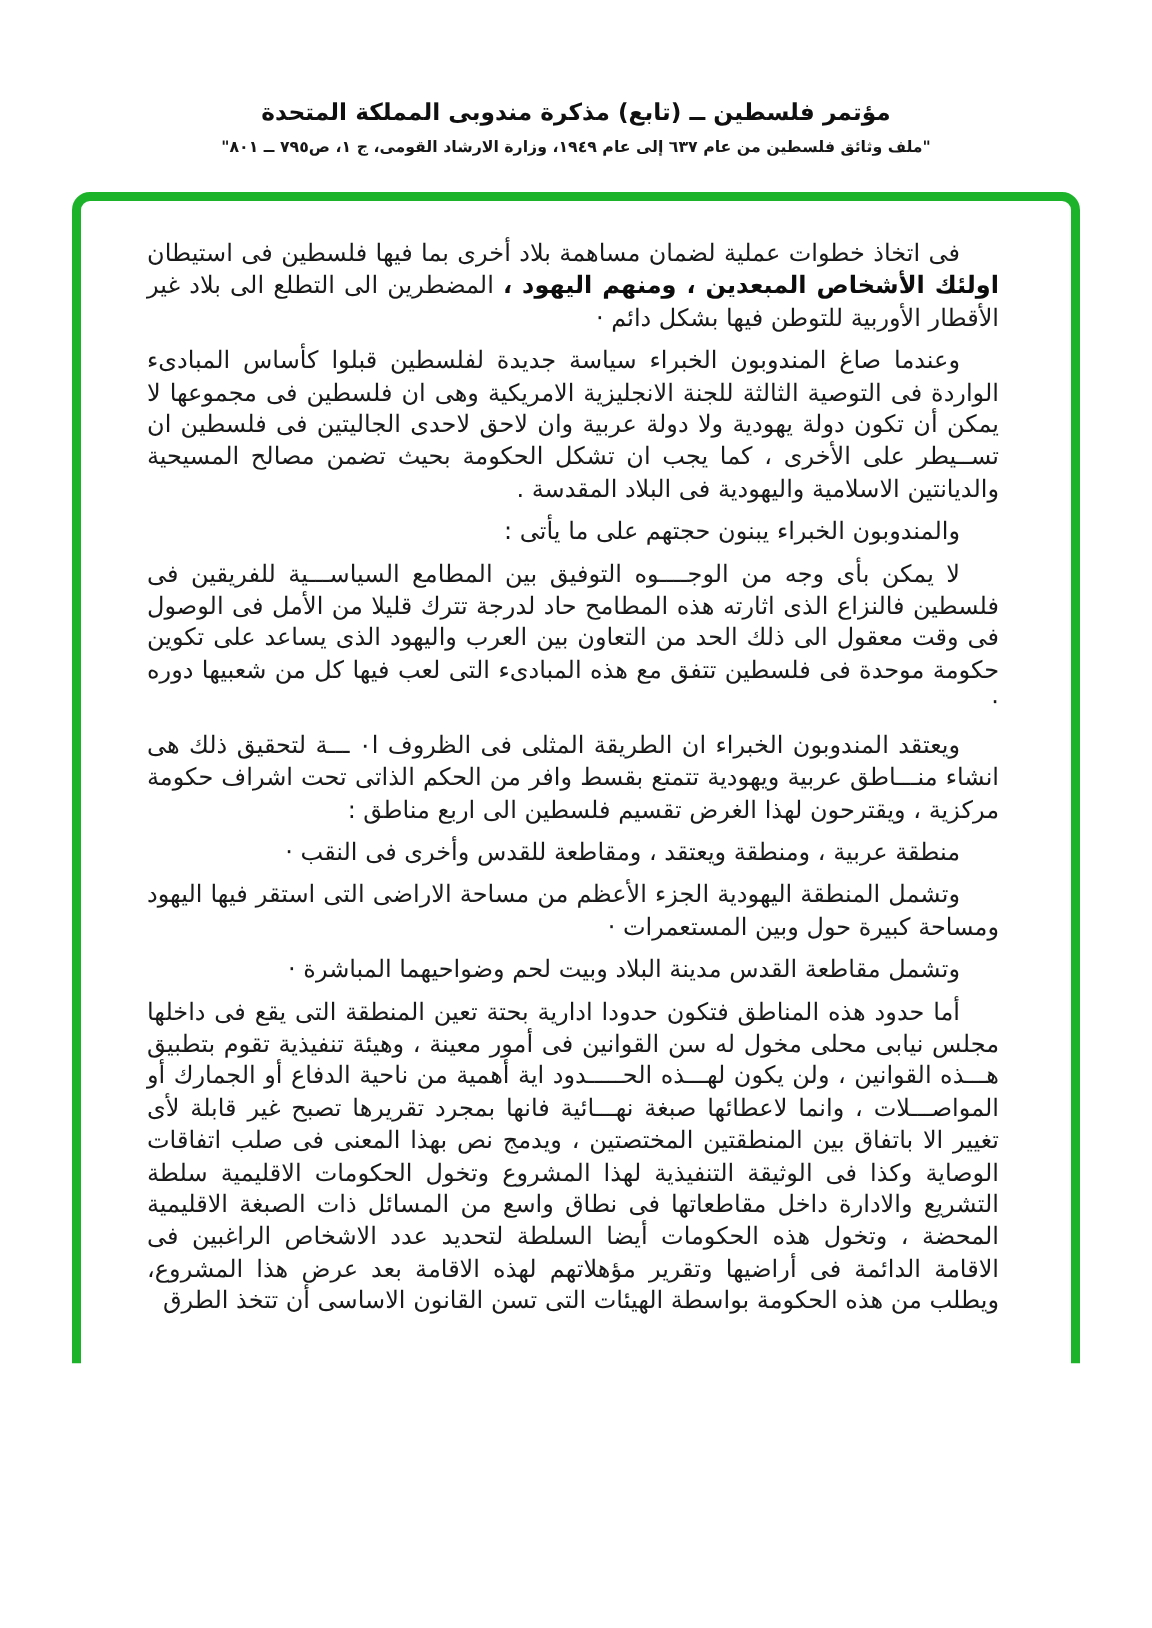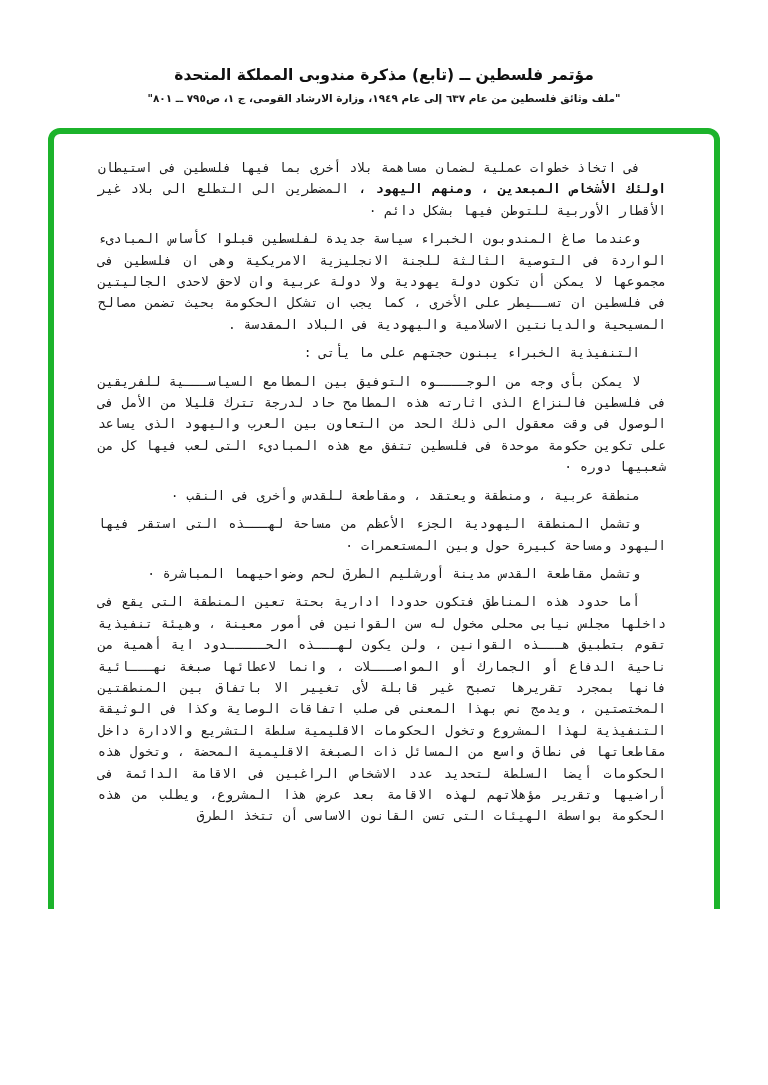--- a/index.html
+++ b/index.html
@@ -40,24 +40,23 @@
     border: 6px solid #1cb32b;
     border-radius: 12px;
     box-sizing: border-box;
     overflow: hidden;
     background: #ffffff;
   }
   .body-text {
     direction: rtl;
     text-align: justify;
     padding: 24px 48px 18px 44px;
-    font-size: 13px;
+    font-size: 16px;
     line-height: 21.4px;
     color: #1a1a1a;
-    font-family: Liberation Mono, monospace;
   }
   .para {
     margin: 0 0 7px 0;
     text-indent: 26px;
   }
   .para b { font-weight: bold; color: #0d0d0d; }
   .page-number {
     position: absolute;
     top: 1031px;
     left: 0;
@@ -73,23 +72,24 @@
 <div class="page">
   <div class="header">
     <div class="title">مؤتمر فلسطين ــ (تابع) مذكرة مندوبى المملكة المتحدة</div>
     <div class="source">"ملف وثائق فلسطين من عام ٦٣٧ إلى عام ١٩٤٩، وزارة الارشاد القومى، ج ١، ص٧٩٥ ــ ٨٠١"</div>
   </div>
 
   <div class="green-box">
     <div class="body-text">
         <p class="para"><span>فى اتخاذ خطوات عملية لضمان مساهمة بلاد أخرى بما فيها فلسطين فى استيطان </span><b>اولئك الأشخاص المبعدين ، ومنهم اليهود ،</b><span> المضطرين الى التطلع الى بلاد غير الأقطار الأوربية للتوطن فيها بشكل دائم ·</span></p>
         <p class="para"><span>وعندما صاغ المندوبون الخبراء سياسة جديدة لفلسطين قبلوا كأساس المبادىء الواردة فى التوصية الثالثة للجنة الانجليزية الامريكية وهى ان فلسطين فى مجموعها لا يمكن أن تكون دولة يهودية ولا دولة عربية وان لاحق لاحدى الجاليتين فى فلسطين ان تســيطر على الأخرى ، كما يجب ان تشكل الحكومة بحيث تضمن مصالح المسيحية والديانتين الاسلامية واليهودية فى البلاد المقدسة .</span></p>
-        <p class="para"><span>التنفيذية الخبراء يبنون حجتهم على ما يأتى :</span></p>
+        <p class="para"><span>والمندوبون الخبراء يبنون حجتهم على ما يأتى :</span></p>
         <p class="para"><span>لا يمكن بأى وجه من الوجــــوه التوفيق بين المطامع السياســـية للفريقين فى فلسطين فالنزاع الذى اثارته هذه المطامح حاد لدرجة تترك قليلا من الأمل فى الوصول فى وقت معقول الى ذلك الحد من التعاون بين العرب واليهود الذى يساعد على تكوين حكومة موحدة فى فلسطين تتفق مع هذه المبادىء التى لعب فيها كل من شعبيها دوره ·</span></p>
+        <p class="para"><span>ويعتقد المندوبون الخبراء ان الطريقة المثلى فى الظروف ا٠ ـــة لتحقيق ذلك هى انشاء منـــاطق عربية ويهودية تتمتع بقسط وافر من الحكم الذاتى تحت اشراف حكومة مركزية ، ويقترحون لهذا الغرض تقسيم فلسطين الى اربع مناطق :</span></p>
         <p class="para"><span>منطقة عربية ، ومنطقة ويعتقد ، ومقاطعة للقدس وأخرى فى النقب ·</span></p>
-        <p class="para"><span>وتشمل المنطقة اليهودية الجزء الأعظم من مساحة لهـــذه التى استقر فيها اليهود ومساحة كبيرة حول وبين المستعمرات ·</span></p>
-        <p class="para"><span>وتشمل مقاطعة القدس مدينة أورشليم الطرق لحم وضواحيهما المباشرة ·</span></p>
+        <p class="para"><span>وتشمل المنطقة اليهودية الجزء الأعظم من مساحة الاراضى التى استقر فيها اليهود ومساحة كبيرة حول وبين المستعمرات ·</span></p>
+        <p class="para"><span>وتشمل مقاطعة القدس مدينة البلاد وبيت لحم وضواحيهما المباشرة ·</span></p>
         <p class="para"><span>أما حدود هذه المناطق فتكون حدودا ادارية بحتة تعين المنطقة التى يقع فى داخلها مجلس نيابى محلى مخول له سن القوانين فى أمور معينة ، وهيئة تنفيذية تقوم بتطبيق هـــذه القوانين ، ولن يكون لهـــذه الحـــــدود اية أهمية من ناحية الدفاع أو الجمارك أو المواصـــلات ، وانما لاعطائها صبغة نهـــائية فانها بمجرد تقريرها تصبح غير قابلة لأى تغيير الا باتفاق بين المنطقتين المختصتين ، ويدمج نص بهذا المعنى فى صلب اتفاقات الوصاية وكذا فى الوثيقة التنفيذية لهذا المشروع وتخول الحكومات الاقليمية سلطة التشريع والادارة داخل مقاطعاتها فى نطاق واسع من المسائل ذات الصبغة الاقليمية المحضة ، وتخول هذه الحكومات أيضا السلطة لتحديد عدد الاشخاص الراغبين فى الاقامة الدائمة فى أراضيها وتقرير مؤهلاتهم لهذه الاقامة بعد عرض هذا المشروع، ويطلب من هذه الحكومة بواسطة الهيئات التى تسن القانون الاساسى أن تتخذ الطرق</span></p>
       </div>
   </div>
 
   <div class="page-number">٣</div>
 </div>
 
 </body></html>

